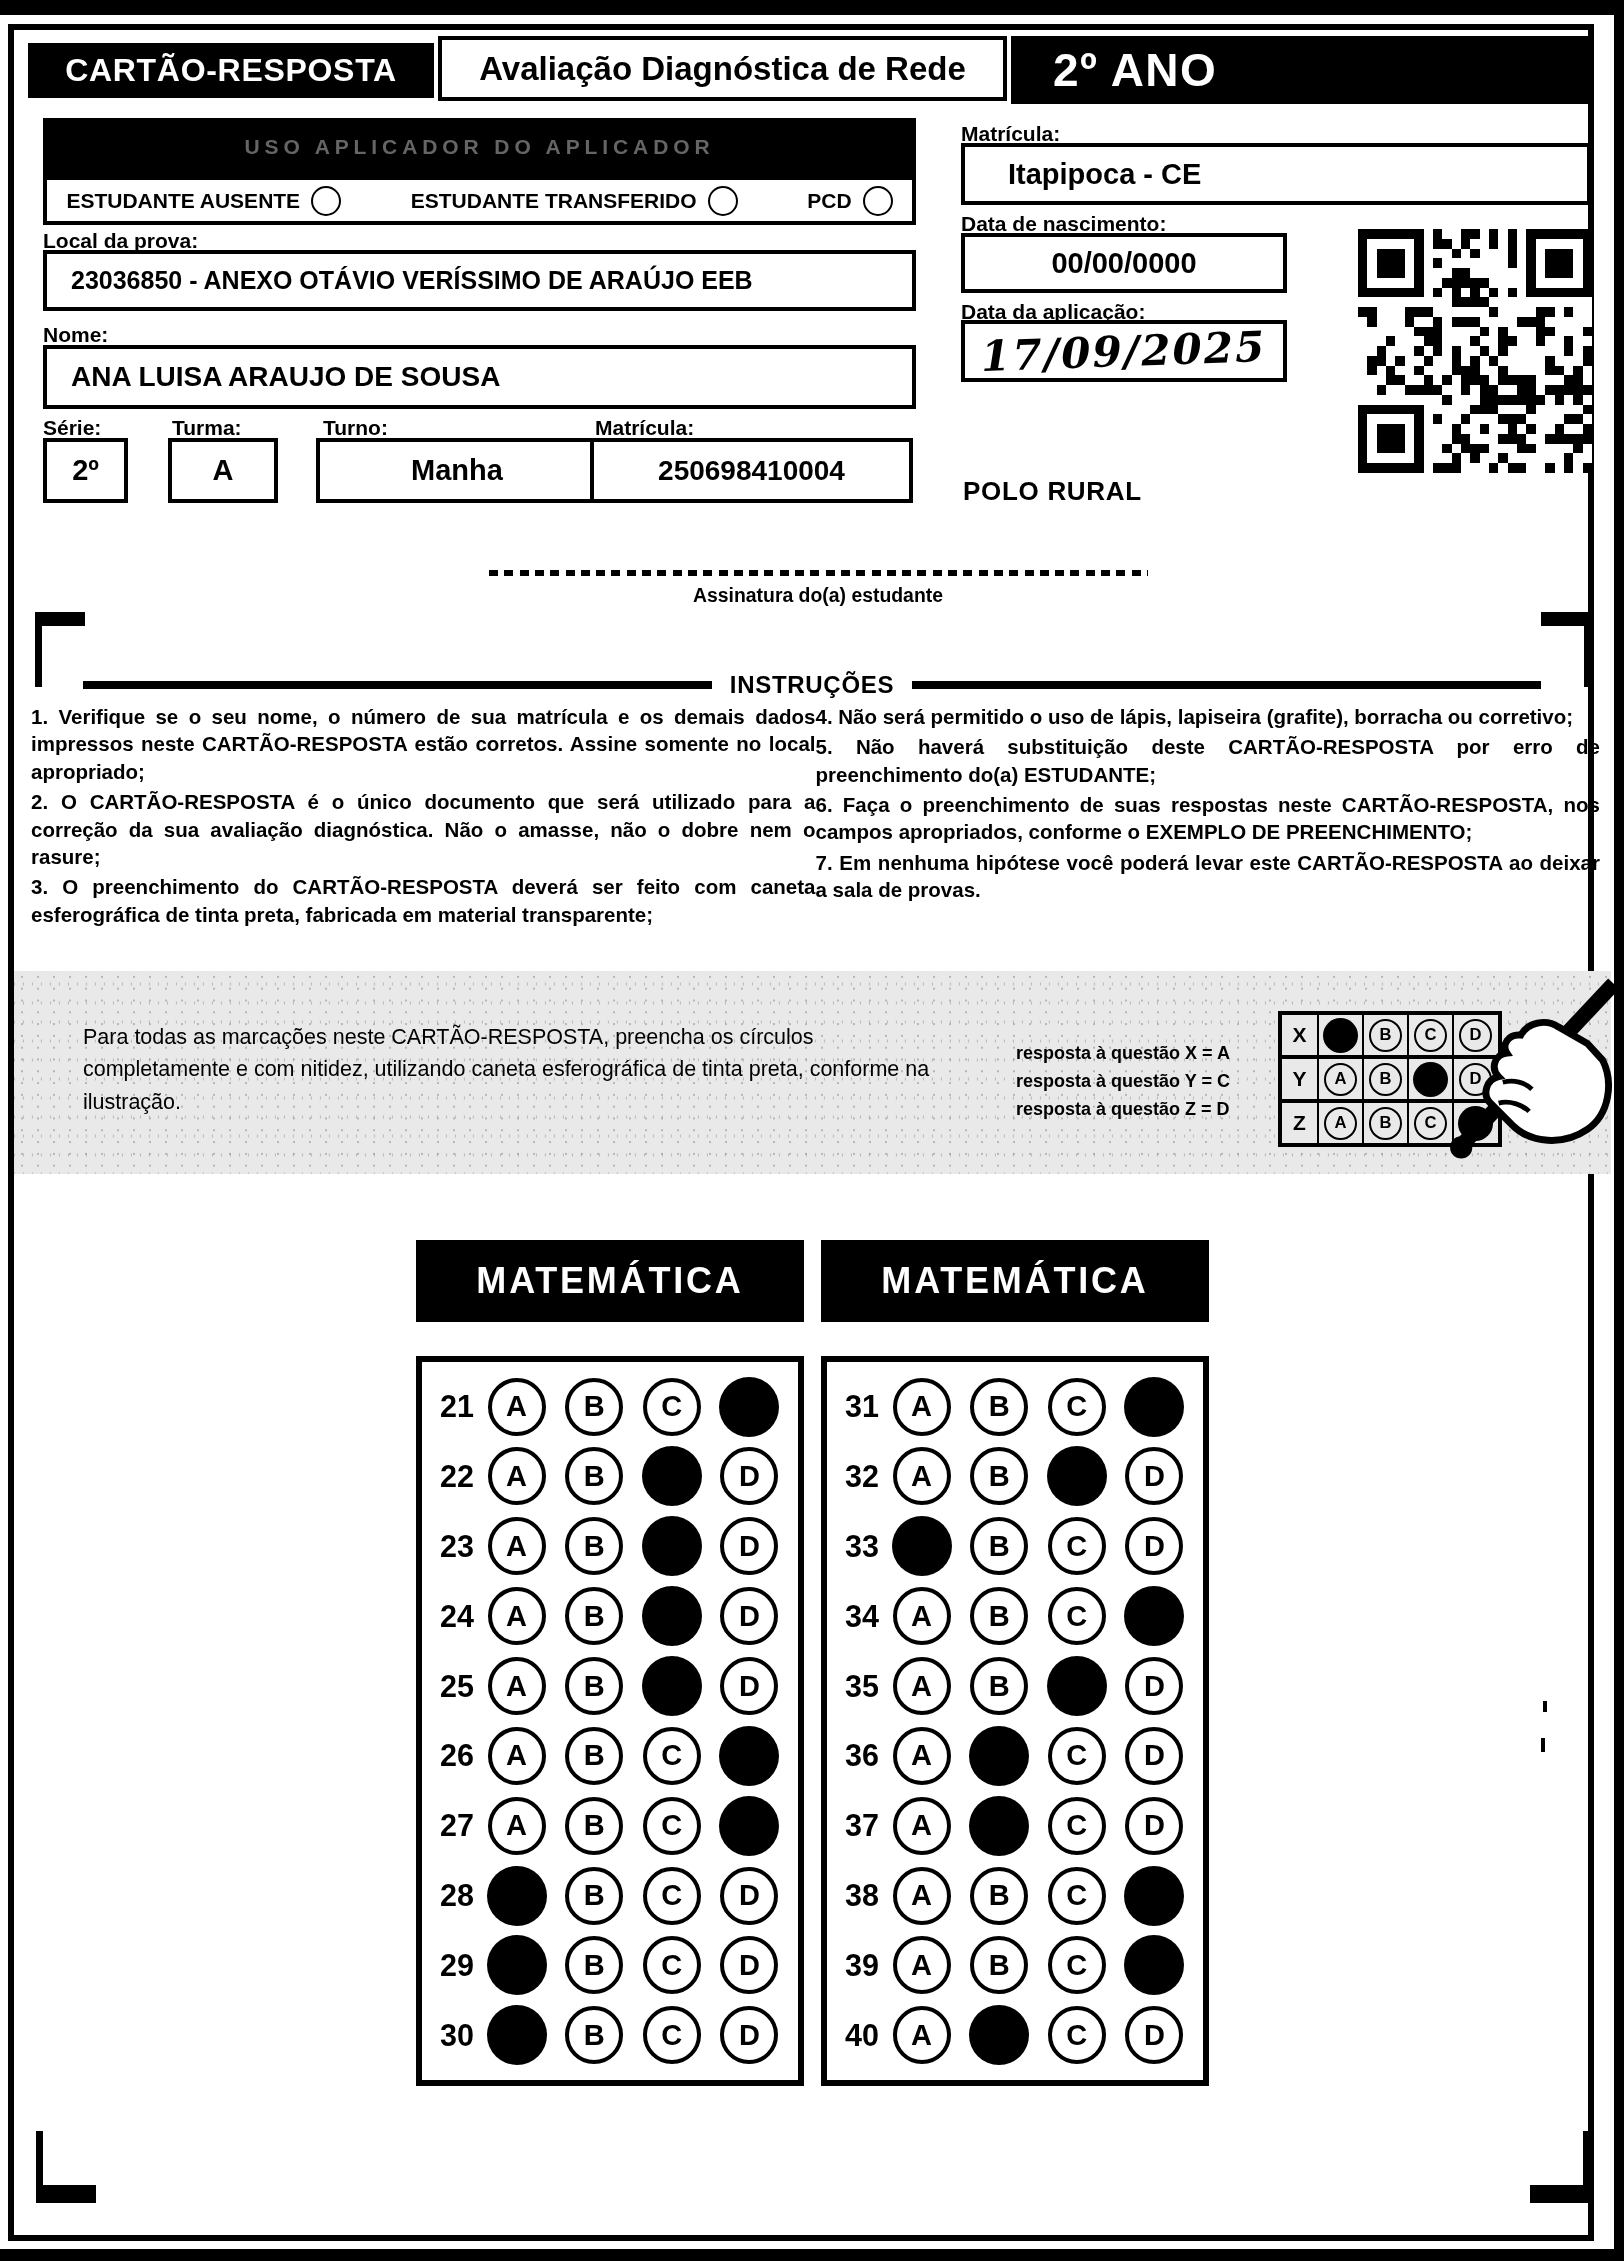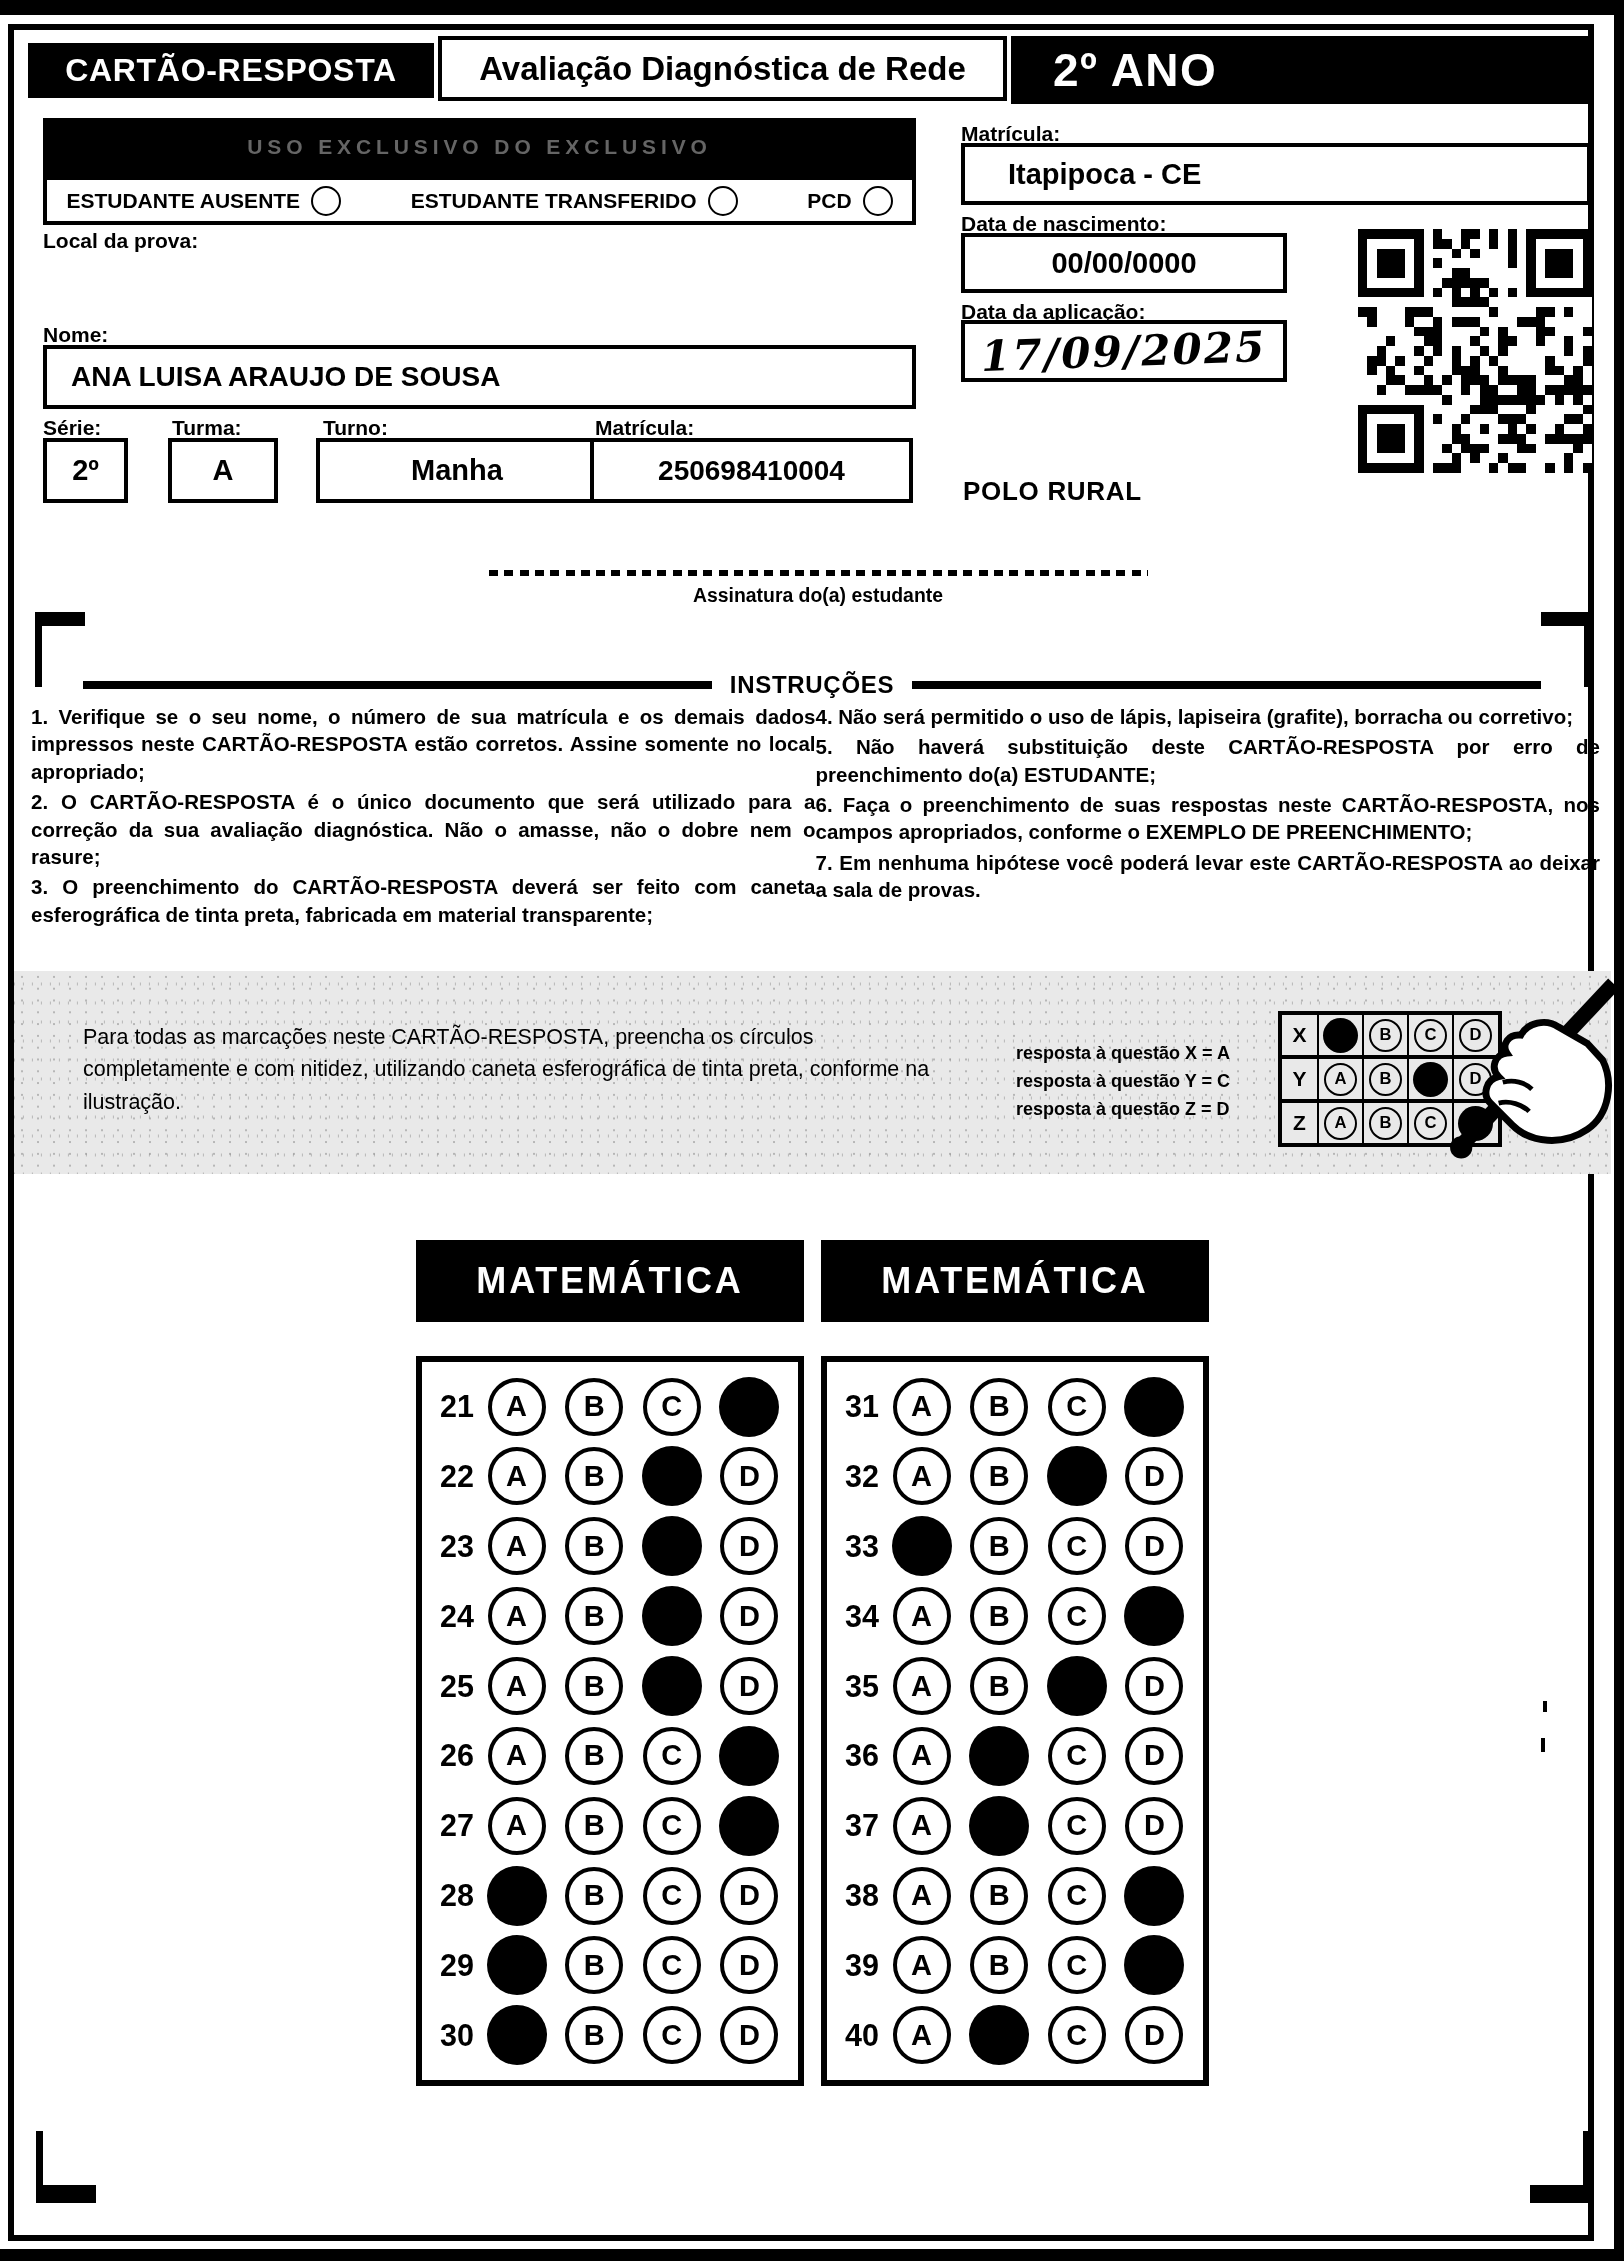--- a/index.html
+++ b/index.html
@@ -96,38 +96,39 @@
   <div class="abs scan-top"></div>
   <div class="abs scan-right"></div>
   <div class="abs scan-bottom"></div>
   <div class="abs sheet-border"></div>
 
   <div class="abs hdr-card">CARTÃO-RESPOSTA</div>
   <div class="abs hdr-assessment">Avaliação Diagnóstica de Rede</div>
   <div class="abs hdr-grade">2º ANO</div>
 
   <div class="abs applicator-bar">
-    <span>USO EXCLUSIVO DO EXCLUSIVO</span>
+    <span>USO APLICADOR DO APLICADOR</span>
   </div>
   <div class="abs applicator-options">
       <div class="app-opt">
         <span class="app-opt-label">ESTUDANTE AUSENTE</span>
         <span class="opt-circle"></span>
       </div>
       <div class="app-opt">
         <span class="app-opt-label">ESTUDANTE TRANSFERIDO</span>
         <span class="opt-circle"></span>
       </div>
       <div class="app-opt">
         <span class="app-opt-label">PCD</span>
         <span class="opt-circle"></span>
       </div>
     </div>
 
   <div class="abs lbl" style="left:43px;top:229px;">Local da prova:</div>
+  <div class="abs fbox box-local val">23036850 - ANEXO OTÁVIO VERÍSSIMO DE ARAÚJO EEB</div>
 
   <div class="abs lbl" style="left:43px;top:323px;">Nome:</div>
   <div class="abs fbox box-nome val">ANA LUISA ARAUJO DE SOUSA</div>
 
   <div class="abs lbl" style="left:43px;top:416px;">Série:</div>
   <div class="abs fbox box-serie val">2º</div>
 
   <div class="abs lbl" style="left:172px;top:416px;">Turma:</div>
   <div class="abs fbox box-turma val">A</div>
 

